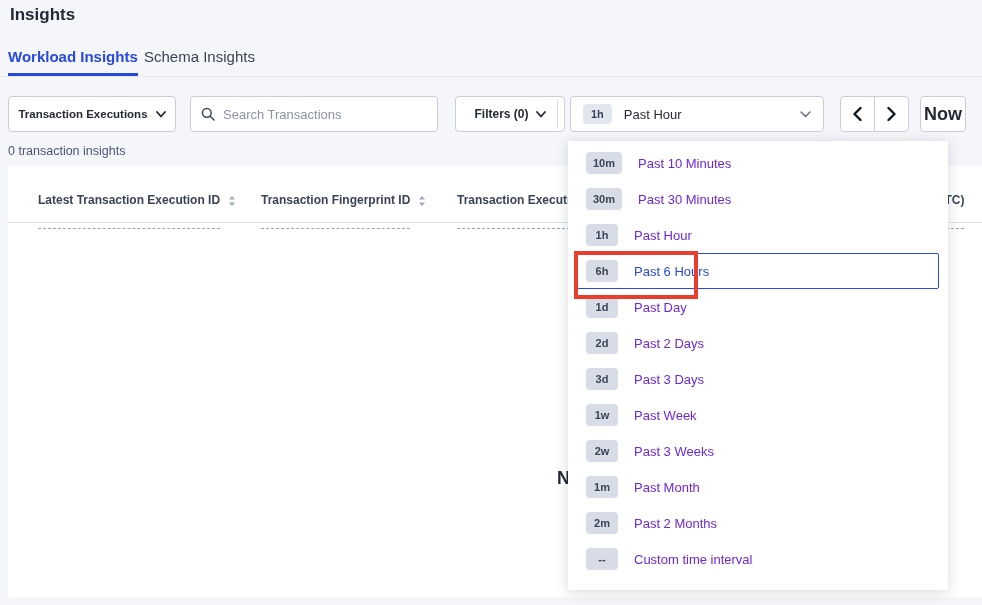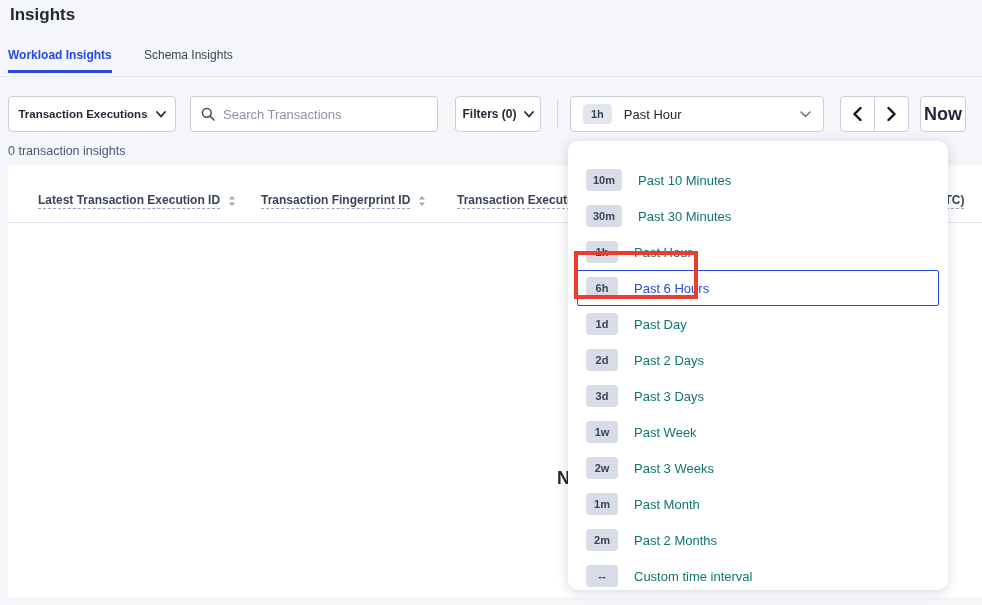--- a/index.html
+++ b/index.html
@@ -13,21 +13,21 @@
   }
   .page { position:absolute; inset:0; }
 
   
   .page-title {
     position:absolute; left:10px; top:5px;
     font-size:17px; font-weight:bold; color:#242a35;
   }
   .tabs-row { position:absolute; left:0; top:44px; width:982px; height:33px;
     border-bottom:1px solid #e3e7ee; }
-  .tab { position:absolute; top:4px; font-size:12px; cursor:pointer; }
+  .tab { position:absolute; top:4px; font-size:15px; cursor:pointer; }
   .tab-active { left:8px; color:#2749e0; font-weight:bold; }
   .tab-active::after {
     content:""; position:absolute; left:0; right:0; bottom:-11px;
     height:3px; background:#2749e0;
   }
   .tab-inactive { left:144px; color:#394455; }
 
   
   .btn {
     position:absolute; top:96px; height:36px;
@@ -35,21 +35,21 @@
     display:flex; align-items:center; font-size:12px; color:#242a35;
     cursor:pointer;
   }
   .btn-type { left:8px; width:168px; justify-content:center; gap:8px; font-weight:bold; font-size:11.5px; }
   .search-box { left:190px; width:248px; padding:0 10px; gap:8px; cursor:text; }
   .search-box input {
     border:none; outline:none; flex:1; font-size:13px;
     font-family:"Liberation Sans", sans-serif; color:#242a35; background:transparent;
   }
   .search-box input::placeholder { color:#8a93a3; }
-  .btn-filters { left:455px; width:86px; justify-content:center; gap:7px; font-weight:bold; font-size:12px; }
+  .btn-filters { left:455px; width:110px; justify-content:center; gap:7px; font-weight:bold; font-size:12px; }
   .v-divider { position:absolute; left:557px; top:99px; width:1px; height:30px; background:#d8dce4; }
 
   .btn-time { left:570px; width:254px; padding:0 12px; gap:12px; }
   .time-badge {
     background:#e2e6ee; border-radius:4px; font-size:11px; font-weight:bold;
     color:#394455; padding:4px 8px; min-width:28px; text-align:center;
   }
   .btn-time .time-label { font-size:13px; color:#242a35; flex:1; }
 
   .arrow-group { position:absolute; left:840px; top:96px; height:36px; display:flex; }
@@ -66,50 +66,50 @@
   
   .card {
     position:absolute; left:8px; top:166px; width:974px; height:431px;
     background:#ffffff;
   }
   .th {
     position:absolute; top:193px; display:flex; align-items:flex-start; gap:8px;
     font-size:12px; font-weight:bold; color:#394455; z-index:1;
   }
   .th .th-label {
-    border-bottom:1px dashed #9aa3b5; padding-bottom:0; line-height:15px; cursor:pointer;
+    border-bottom:1px dashed #9aa3b5; padding-bottom:20px; line-height:15px; cursor:pointer;
   }
   .th-1 { left:38px; }
   .th-2 { left:261px; }
   .th-3 { left:457px; }
   .th-4 { left:870px; }
   .sort-icon { margin-top:2px; cursor:pointer; }
   .header-line { position:absolute; left:8px; top:222px; width:974px; height:1px; background:#dfe4ec; }
 
   .empty-message {
     position:absolute; left:753px; top:468px; transform:translateX(-50%);
     white-space:nowrap; font-size:18px; font-weight:bold; color:#242a35; z-index:1;
   }
 
   
   .time-menu {
     position:absolute; left:568px; top:141px; width:380px; height:449px;
-    background:#ffffff; border-radius:10px;
+    background:#ffffff; border-radius:0;
     box-shadow:0 2px 12px rgba(28,38,58,0.18);
-    padding:21px 9px; z-index:50;
+    padding:4px 9px; z-index:50;
   }
   .menu-item {
     height:36px; display:flex; align-items:center; padding:0 8px; gap:16px;
     border:1px solid transparent; border-radius:2px; cursor:pointer;
   }
   .menu-badge {
     background:#d7dce7; border-radius:4px; font-size:11px; font-weight:bold;
     color:#394455; padding:5px 7px; min-width:32px; text-align:center;
   }
-  .menu-label { font-size:13px; color:#0f766e; }
+  .menu-label { font-size:13px; color:#6d28d9; }
   .menu-item.highlighted { border-color:#2749e0; }
   .menu-item.highlighted .menu-label { color:#2749e0; }
 
   
   .annotation-box {
     position:absolute; left:574px; top:251px; width:124px; height:48px;
     border:4px solid #e93d2e; z-index:60; pointer-events:none;
   }
 
   svg { display:block; }

